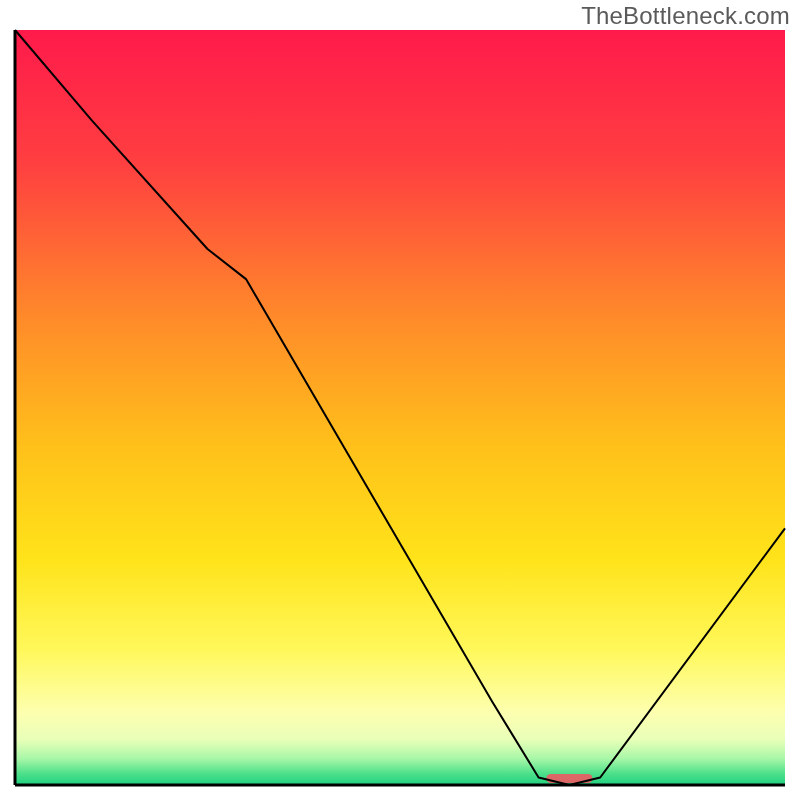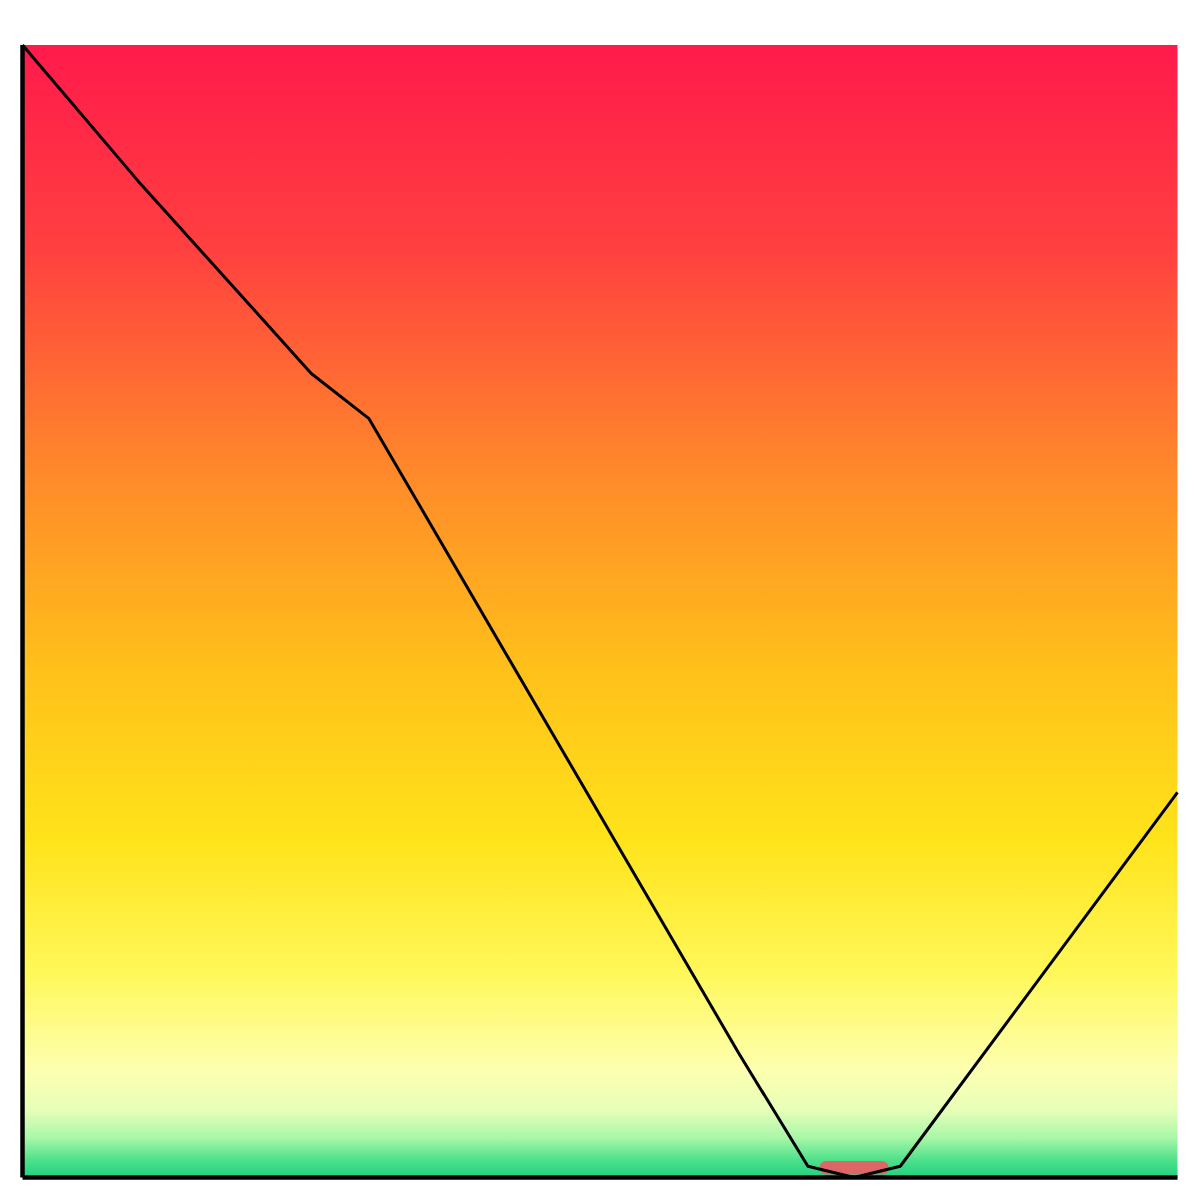--- a/index.html
+++ b/index.html
@@ -26,20 +26,21 @@
   }
   svg.plot {
     position: absolute;
     top: 0;
     left: 0;
   }
 </style>
 </head>
 <body>
 <div class="container">
+  <div class="watermark">TheBottleneck.com</div>
   <svg class="plot" width="800" height="800">
       <defs>
         <linearGradient id="bg-grad" x1="0" y1="0" x2="0" y2="1">
           <stop offset="0%" stop-color="#ff1a4b"></stop>
           <stop offset="18%" stop-color="#ff4040"></stop>
           <stop offset="38%" stop-color="#ff8a2a"></stop>
           <stop offset="55.00000000000001%" stop-color="#ffc01a"></stop>
           <stop offset="70%" stop-color="#ffe31a"></stop>
           <stop offset="82%" stop-color="#fff85a"></stop>
           <stop offset="90.5%" stop-color="#fdffb0"></stop>

